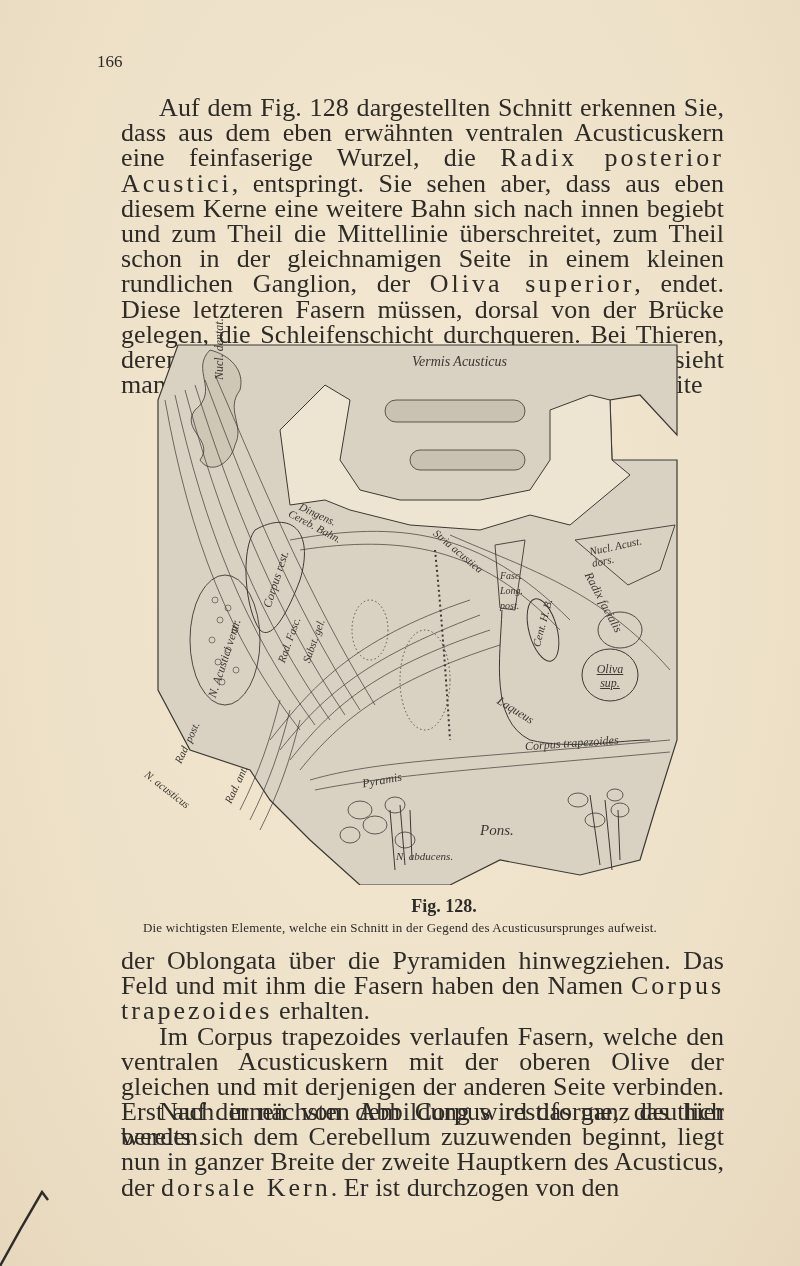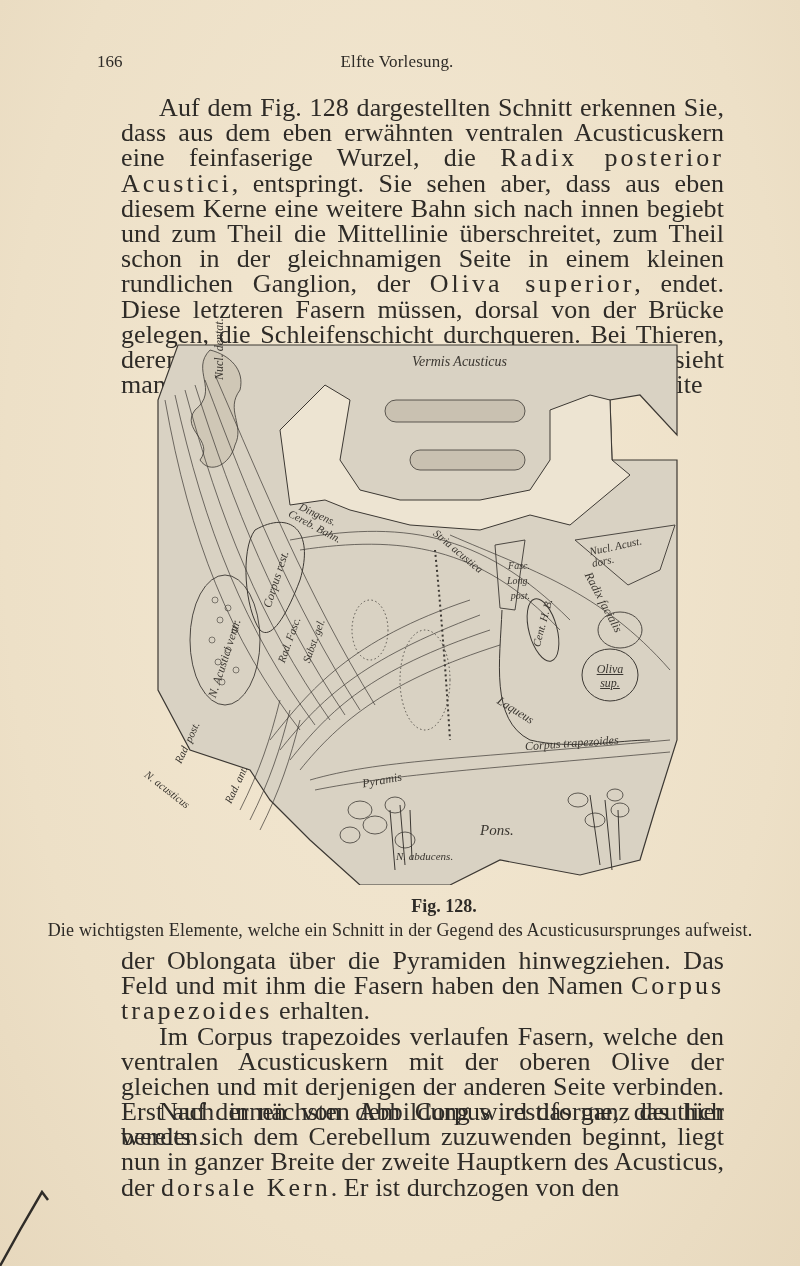--- a/index.html
+++ b/index.html
@@ -35,30 +35,29 @@
   .fig-svg { width:100%; height:100%; }
   .fig-label {
     position:absolute; font-style:italic; font-size:12px; color:#3a3630; white-space:nowrap;
   }
   .fig-caption-title {
     position:absolute; top:896px; left:0; width:800px; text-align:center;
     font-size:18px; font-weight:bold;padding-left:44px;
   }
   .fig-caption-text {
     position:absolute; top:920px; left:0; width:800px; text-align:center;
-    font-size:18px; letter-spacing:0.2px;
+    font-size:13px; letter-spacing:0.2px;
   }
   .pencil-mark { position:absolute; left:0; top:1190px; width:60px; height:76px; }
 </style>
 </head>
 <body>
 
 <div class="header">
   <span class="page-num">166</span>
-  <span class="running-title">Elfte Vorlesung.</span>
 </div>
 
 <div class="para" id="p1"><span class="indent"></span><span>Auf dem Fig. 128 dargestellten Schnitt erkennen Sie, dass aus dem eben erwähnten ventralen Acusticuskern eine feinfaserige Wurzel, die </span><span class="spaced">Radix posterior Acustici</span><span>, entspringt. Sie sehen aber, dass aus eben diesem Kerne eine weitere Bahn sich nach innen begiebt und zum Theil die Mittellinie überschreitet, zum Theil schon in der gleichnamigen Seite in einem kleinen rundlichen Ganglion, der </span><span class="spaced">Oliva superior</span><span>, endet. Diese letzteren Fasern müssen, dorsal von der Brücke gelegen, die Schleifenschicht durchqueren. Bei Thieren, deren Brücke viel kürzer als die des Menschen ist, sieht man sie als viereckiges Markfeld an der ventralen Seite</span></div>
 
 <div class="figure">
   <svg class="fig-svg" viewBox="0 0 540 545">
 
     <path d="M28 5 L527 5 L527 95 L490 55 L460 60 L462 120 L527 120 L527 400 L505 470 L490 520 L430 535 L350 520 L300 545 L210 545 L160 500 L120 460 L100 430 L40 410 L8 350 L8 60 Z" fill="#d9d2c3" stroke="#3c3833" stroke-width="1.2"></path>
 
     <path d="M130 90 L175 45 L200 60 L190 120 L210 150 L250 160 L330 160 L380 150 L400 120 L400 70 L440 55 L460 60 L462 120 L480 135 L420 185 L380 175 L330 190 L260 185 L200 170 L175 160 L140 165 Z" fill="#ede4d2" stroke="#3c3833" stroke-width="1"></path>
@@ -143,21 +142,21 @@
   </svg>
 
   <span class="fig-label" style="left:262px;top:14px;font-size:14px;">Vermis Acusticus</span>
   <span class="fig-label" style="left:62px;top:40px;transform:rotate(-90deg);transform-origin:left top;">Nucl. dentat.</span>
   <span class="fig-label" style="left:148px;top:168px;transform:rotate(25deg);font-size:11px;">Dingens.</span>
   <span class="fig-label" style="left:136px;top:180px;transform:rotate(28deg);font-size:11px;">Cereb. Bahn.</span>
   <span class="fig-label" style="left:110px;top:265px;transform:rotate(-72deg);transform-origin:left top;">Corpus rest.</span>
   <span class="fig-label" style="left:278px;top:205px;transform:rotate(40deg);font-size:11px;">Stria acustica</span>
   <span class="fig-label" style="left:440px;top:198px;width:70px;white-space:normal;font-size:11px;transform:rotate(-12deg);">Nucl. Acust. dors.</span>
   <span class="fig-label" style="left:420px;top:255px;transform:rotate(62deg);">Radix facialis</span>
-  <span class="fig-label" style="left:350px;top:218px;width:30px;white-space:normal;font-size:10px;line-height:15px;text-align:right;">Fasc. Long. post.</span>
+  <span class="fig-label" style="left:350px;top:228px;width:30px;white-space:normal;font-size:10px;line-height:15px;">Fasc. Long. post.</span>
   <span class="fig-label" style="left:55px;top:355px;transform:rotate(-72deg);transform-origin:left top;">N. Acustici ventr.</span>
   <span class="fig-label" style="left:125px;top:320px;transform:rotate(-70deg);transform-origin:left top;font-size:11px;">Rad. Fasc.</span>
   <span class="fig-label" style="left:150px;top:320px;transform:rotate(-70deg);transform-origin:left top;font-size:11px;">Subst. gel.</span>
   <span class="fig-label" style="left:380px;top:305px;transform:rotate(-75deg);transform-origin:left top;font-size:11px;">Cent. H. B.</span>
   <span class="fig-label" style="left:440px;top:322px;width:40px;white-space:normal;text-align:center;line-height:14px;text-decoration:underline;">Oliva sup.</span>
   <span class="fig-label" style="left:345px;top:363px;transform:rotate(32deg);">Laqueus</span>
   <span class="fig-label" style="left:375px;top:396px;transform:rotate(-4deg);">Corpus trapezoides</span>
   <span class="fig-label" style="left:22px;top:420px;transform:rotate(-65deg);transform-origin:left top;font-size:11px;">Rad. post.</span>
   <span class="fig-label" style="left:72px;top:460px;transform:rotate(-65deg);transform-origin:left top;font-size:11px;">Rad. ant.</span>
   <span class="fig-label" style="left:0px;top:428px;transform:rotate(38deg);transform-origin:left top;font-size:11px;">N. acusticus</span>

